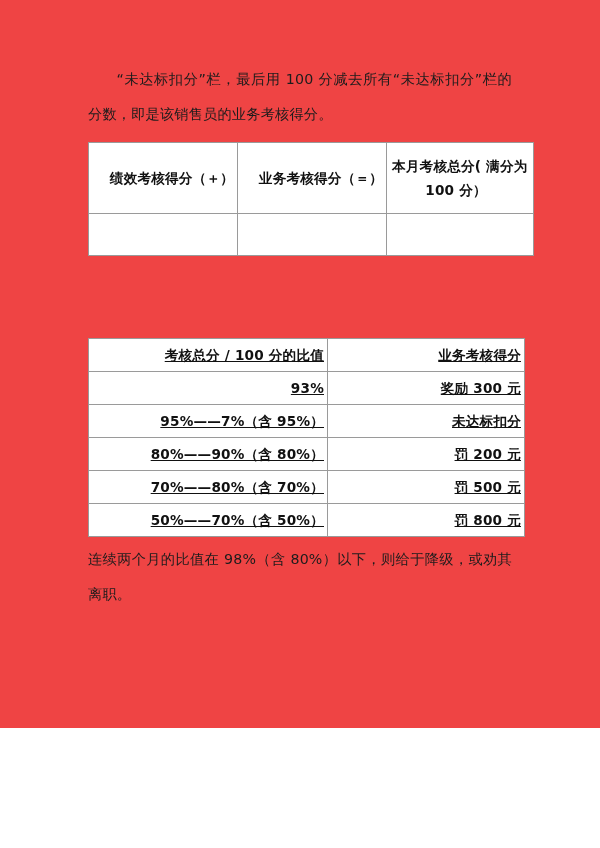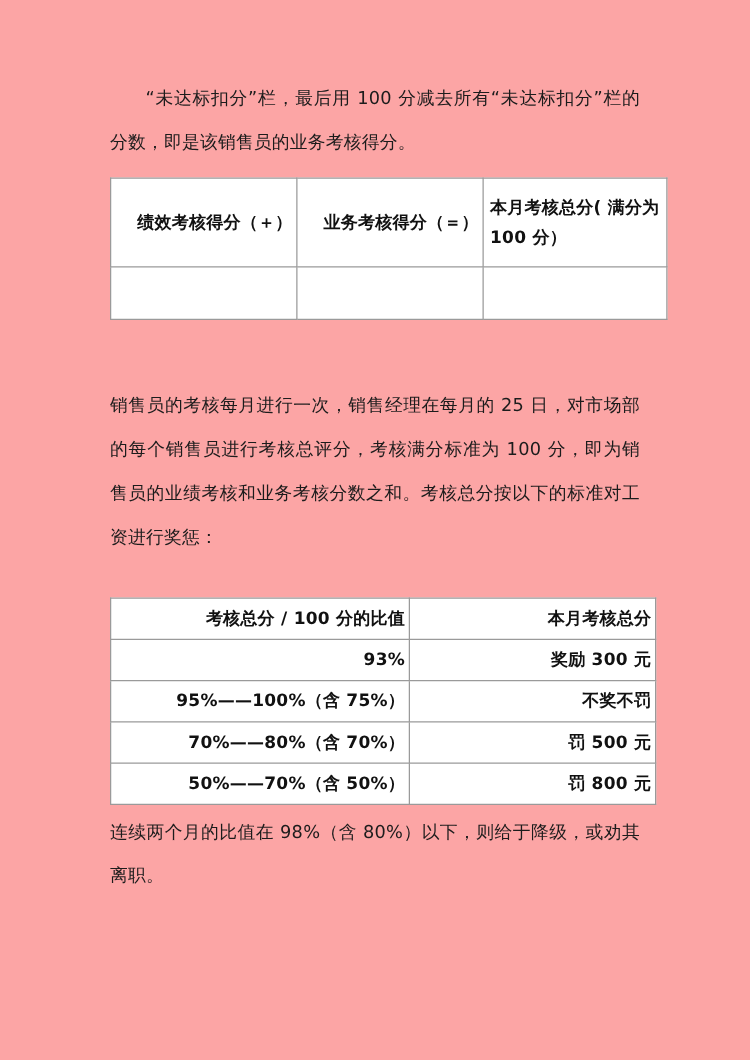--- a/index.html
+++ b/index.html
@@ -9,23 +9,23 @@
     background: #ffffff;
   }
   body {
     font-family: "DejaVu Sans", "Liberation Sans", sans-serif;
     color: #1a1a1a;
     -webkit-font-smoothing: antialiased;
   }
   .page {
     position: relative;
     width: 600px;
-    height: 848px;
+    height: 728px;
     margin: 0 auto;
-    background: #fca5a5;
+    background: #ef4444;
     overflow: hidden;
     box-sizing: border-box;
   }
   .content {
     position: absolute;
     left: 88px;
     top: 62px;
     width: 424px;
   }
   .para {
@@ -68,31 +68,32 @@
   #table-scoring-summary td.hdr {
     height: 62px;
   }
   #table-scoring-summary td.blank {
     height: 33px;
   }
   #table-scoring-summary .c1 { width: 142px; }
   #table-scoring-summary .c2 { width: 142px; }
   #table-scoring-summary .c3 { width: 138px; text-align: left; padding-left: 5px; border-radius: 14px; }
   #table-scoring-summary .c3 .l1 { display: block; text-align: left; }
-  #table-scoring-summary .c3 .l2 { display: block; text-align: left; padding-right: 10px;}
+  #table-scoring-summary .c3 .l2 { display: block; text-align: center; padding-right: 10px;}
 
   
   .gap-a { height: 52px; }
   .gap-b { height: 30px; }
   .gap-c { height: 5px; }
 
   
   #table-salary-scale td {
     height: 32px;
     padding: 0 3px;
+    text-decoration: underline;
   }
   #table-salary-scale .c1 { width: 232px; }
   #table-salary-scale .c2 { width: 190px; }
 </style>
 </head>
 <body>
 
 <div class="page">
   <div class="content">
 
@@ -111,37 +112,40 @@
         <tr>
           <td class="blank c1"></td>
           <td class="blank c2"></td>
           <td class="blank c3"></td>
         </tr>
       </tbody>
     </table>
 
     <div class="gap-a"></div>
 
-    <p class="para">销售员的考核每月进行一次，销售经理在每月的 25 日，对市场部的每个销售员进行考核总评分，考核满分标准为 100 分，即为销售员的业绩考核和业务考核分数之和。考核总分按以下的标准对工资进行奖惩：</p>
 
     <div class="gap-b"></div>
 
     <table class="doc-table" id="table-salary-scale">
       <tbody id="salary-scale-body">
         <tr>
           <td class="c1">考核总分 / 100 分的比值</td>
-          <td class="c2">本月考核总分</td>
+          <td class="c2">业务考核得分</td>
         </tr>
       <tr>
             <td class="c1">93%</td>
             <td class="c2">奖励 300 元</td>
           </tr>
           <tr>
-            <td class="c1">95%——100%（含 75%）</td>
-            <td class="c2">不奖不罚</td>
+            <td class="c1">95%——7%（含 95%）</td>
+            <td class="c2">未达标扣分</td>
+          </tr>
+          <tr>
+            <td class="c1">80%——90%（含 80%）</td>
+            <td class="c2">罚 200 元</td>
           </tr>
           <tr>
             <td class="c1">70%——80%（含 70%）</td>
             <td class="c2">罚 500 元</td>
           </tr>
           <tr>
             <td class="c1">50%——70%（含 50%）</td>
             <td class="c2">罚 800 元</td>
           </tr>
         </tbody>

